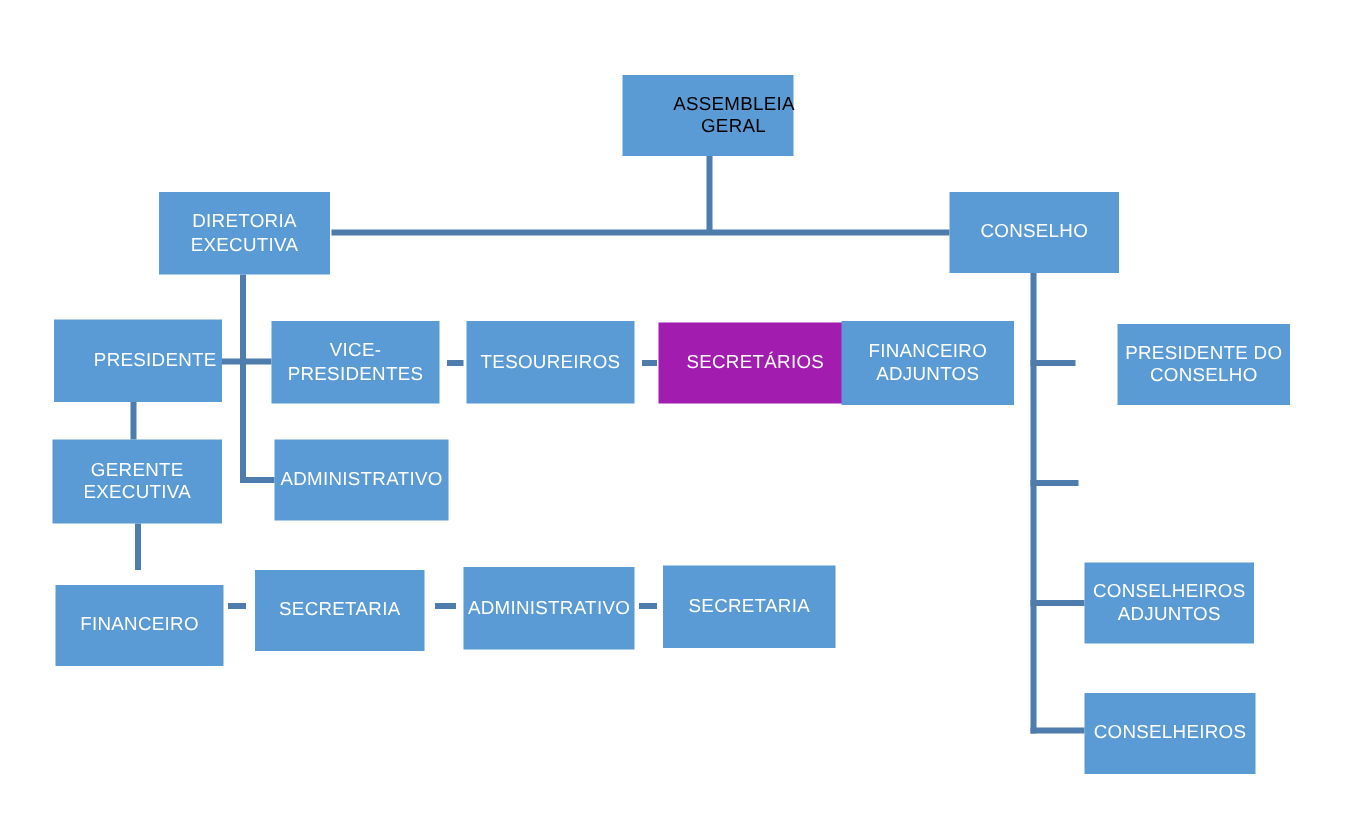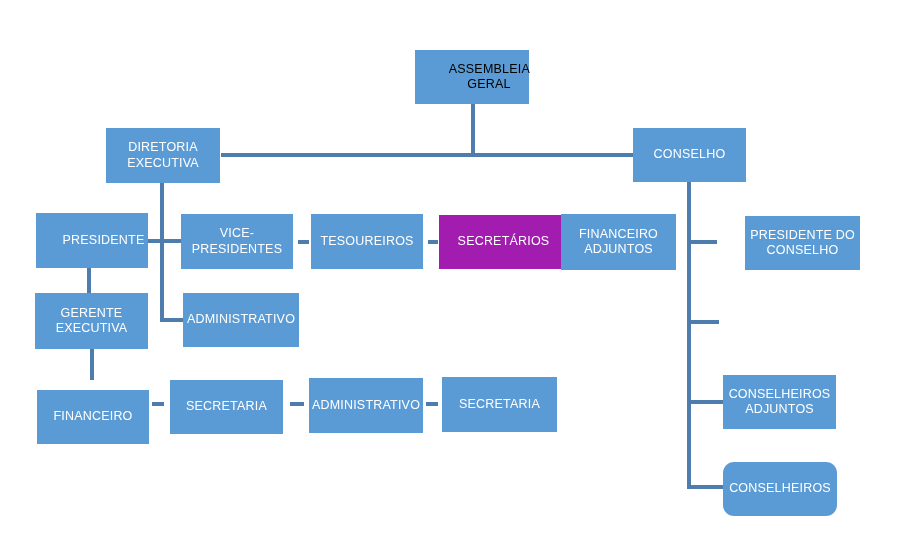--- a/index.html
+++ b/index.html
@@ -64,14 +64,14 @@
     <div class="node" style="left: 439px; top: 215px; width: 129px; height: 54px; background: #a21caf; color: rgb(255, 255, 255);">SECRETÁRIOS</div>
     <div class="node" style="left: 561px; top: 214px; width: 115px; height: 56px; background: rgb(91, 155, 213); color: rgb(255, 255, 255);">FINANCEIRO ADJUNTOS</div>
     <div class="node" style="left: 35px; top: 293px; width: 113px; height: 56px; background: rgb(91, 155, 213); color: rgb(255, 255, 255);">GERENTE EXECUTIVA</div>
     <div class="node" style="left: 183px; top: 293px; width: 116px; height: 54px; background: rgb(91, 155, 213); color: rgb(255, 255, 255);">ADMINISTRATIVO</div>
     <div class="node" style="left: 37px; top: 380px; width: 112px; height: 54px; background: rgb(91, 155, 213); color: rgb(255, 255, 255); margin-top: 10px;">FINANCEIRO</div>
     <div class="node" style="left: 170px; top: 380px; width: 113px; height: 54px; background: rgb(91, 155, 213); color: rgb(255, 255, 255);">SECRETARIA</div>
     <div class="node" style="left: 309px; top: 378px; width: 114px; height: 55px; background: rgb(91, 155, 213); color: rgb(255, 255, 255);">ADMINISTRATIVO</div>
     <div class="node" style="left: 442px; top: 377px; width: 115px; height: 55px; background: rgb(91, 155, 213); color: rgb(255, 255, 255);">SECRETARIA</div>
     <div class="node" style="left: 717px; top: 216px; width: 115px; height: 54px; background: rgb(91, 155, 213); color: rgb(255, 255, 255); margin-left: 28px;">PRESIDENTE DO CONSELHO</div>
     <div class="node" style="left: 723px; top: 375px; width: 113px; height: 54px; background: rgb(91, 155, 213); color: rgb(255, 255, 255);">CONSELHEIROS ADJUNTOS</div>
-    <div class="node" style="left: 723px; top: 462px; width: 114px; height: 54px; background: rgb(91, 155, 213); color: rgb(255, 255, 255); border-radius: 11px;">CONSELHEIROS</div>
+    <div class="node" style="left: 723px; top: 462px; width: 114px; height: 54px; background: rgb(91, 155, 213); color: rgb(255, 255, 255);">CONSELHEIROS</div>
   </div>
 
 </body></html>

